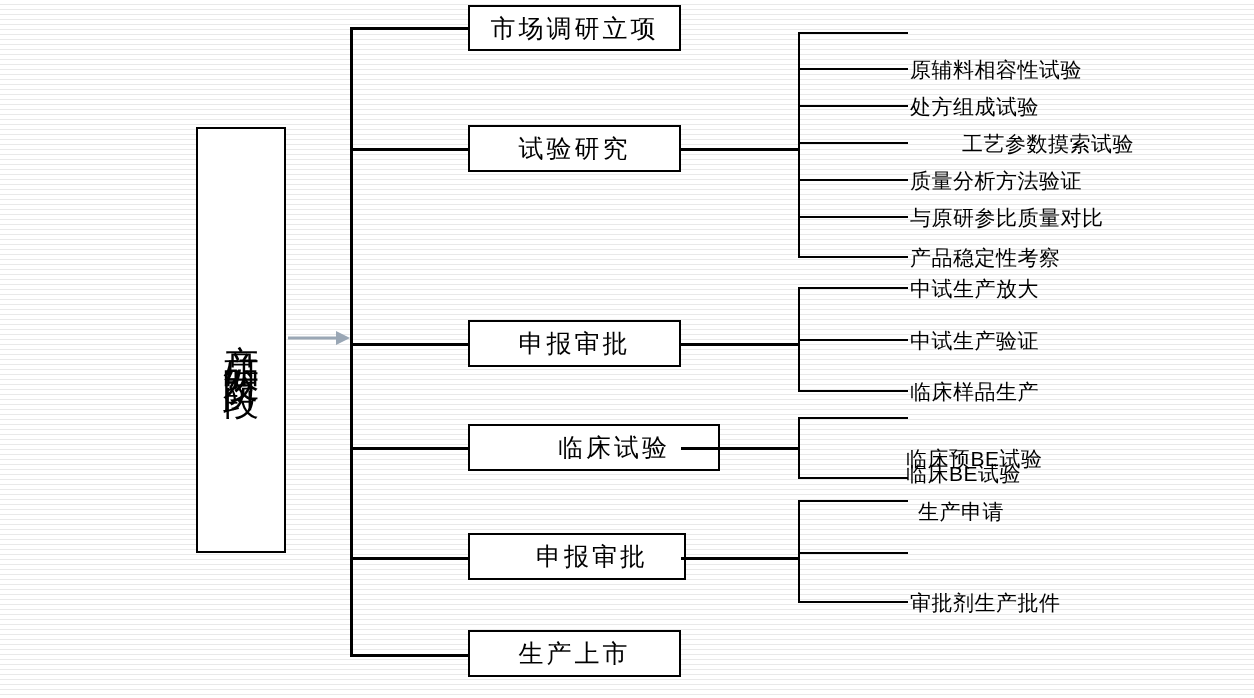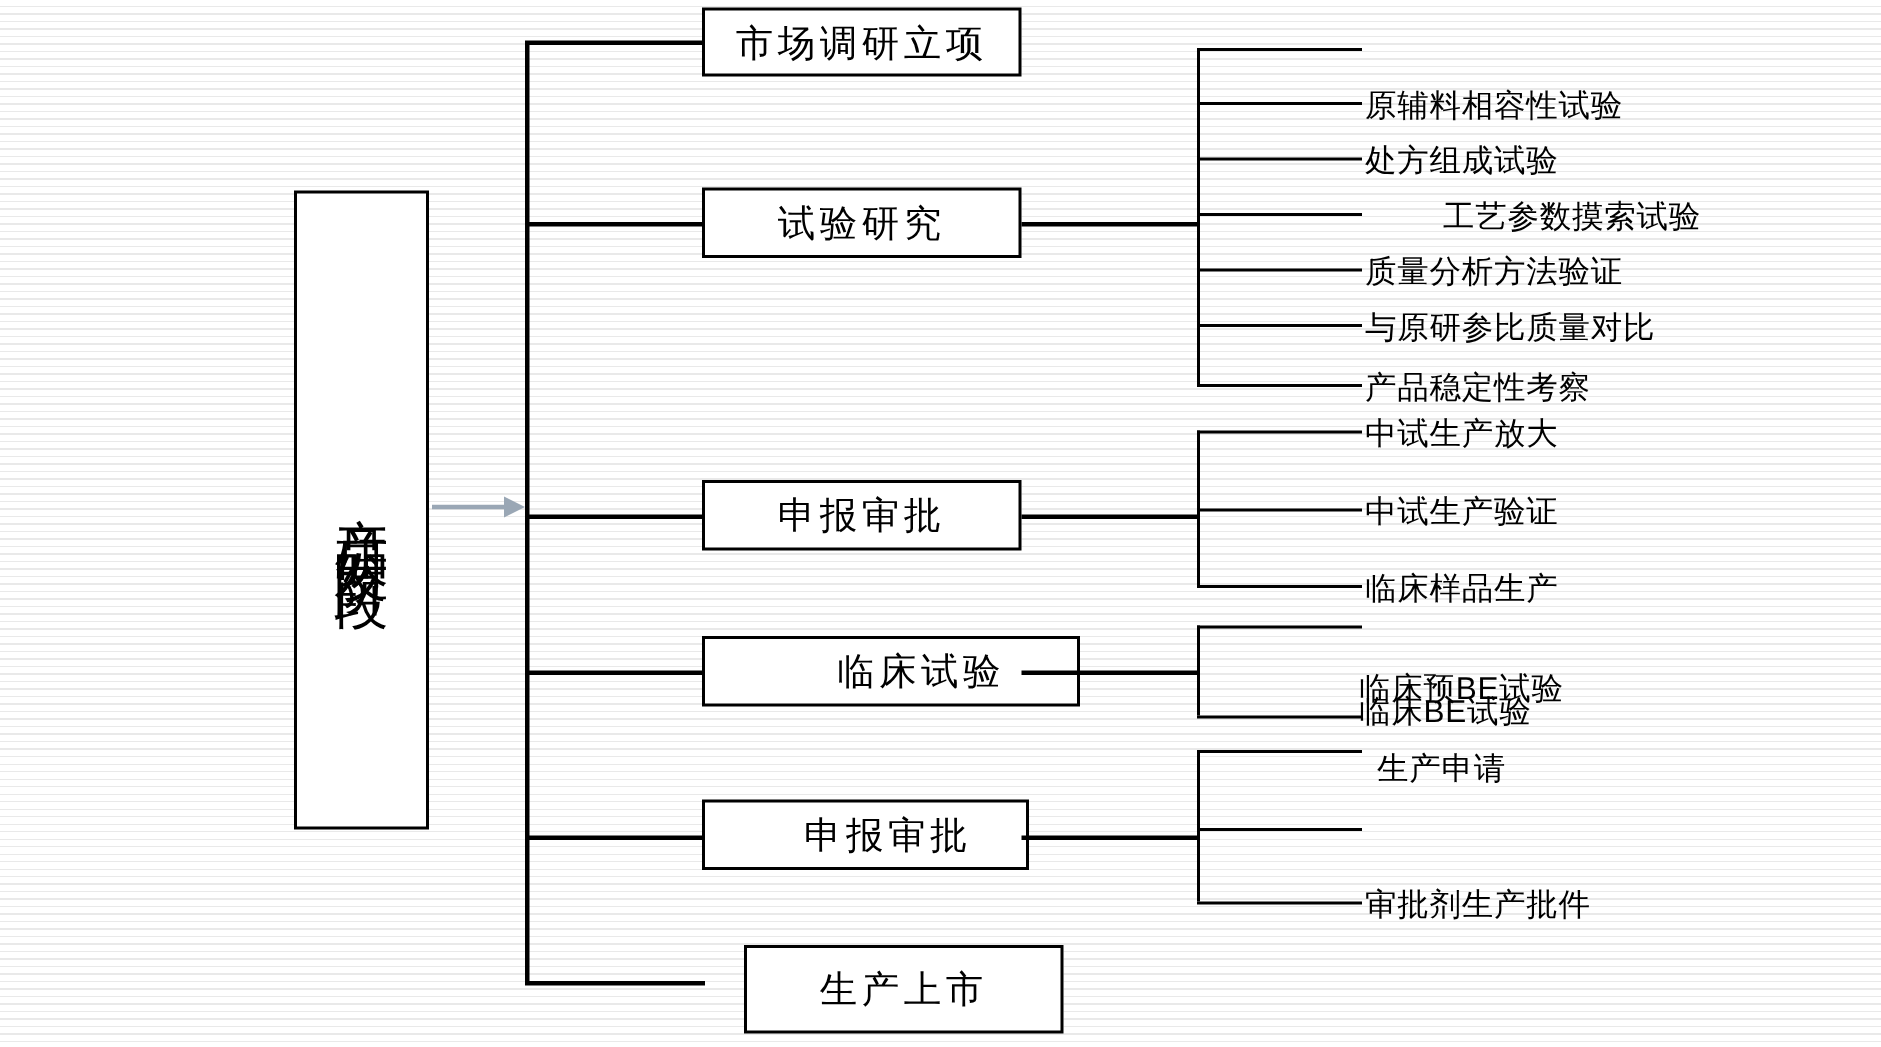--- a/index.html
+++ b/index.html
@@ -119,21 +119,21 @@
   </div>
 
   <div class="node stage-node" style="left:468px; top:424px; width:252px; height:47px;padding-left:40px;">
     <span>临床试验</span>
   </div>
 
   <div class="node stage-node" style="left:468px; top:533px; width:218px; height:47px;padding-left:30px;">
     <span>申报审批</span>
   </div>
 
-  <div class="node stage-node" style="left:496px; top:630px; width:213px; height:59px;">
+  <div class="node stage-node" style="left:468px; top:630px; width:213px; height:47px;">
     <span>生产上市</span>
   </div>
 
   <div class="line line-h" style="left:681px; top:148px; width:118px;"></div>
   <div class="leafline-v" style="position:absolute; left:798px; top:32px; height:224px;"></div>
 
   <div class="leafline-h" style="position:absolute; left:798px; top:32px; width:110px;"></div>
 
   <div class="leafline-h" style="position:absolute; left:798px; top:68px; width:110px;"></div>
   <div class="leaf" style="left:910px; top:56px;">原辅料相容性试验</div>

